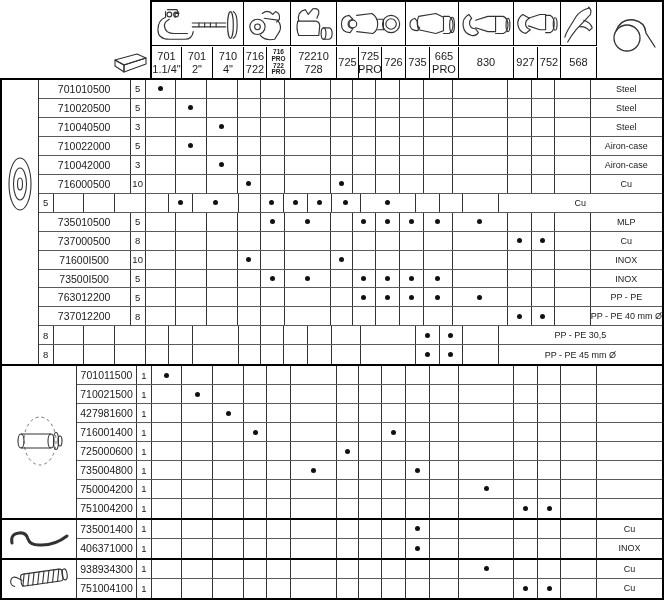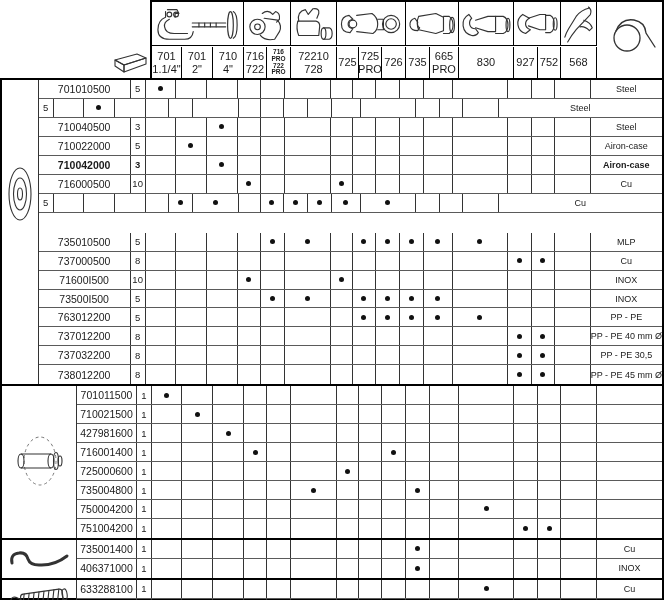--- a/index.html
+++ b/index.html
@@ -240,20 +240,21 @@
             <div class="cell tool" style="width: 24px;"></div>
             <div class="cell tool" style="width: 24px;"></div>
             <div class="cell tool" style="width: 29px;"></div>
             <div class="cell tool" style="width: 55px;"></div>
             <div class="cell tool" style="width: 24px;"></div>
             <div class="cell tool" style="width: 23px;"></div>
             <div class="cell tool" style="width: 36px;"></div>
             <div class="cell mat">Steel</div>
           </div>
           <div class="row" style="height: 18.963px;">
+            <div class="cell code" style="width: 92px;">710020500</div>
             <div class="cell qty">5</div>
             <div class="cell tool" style="width: 30px;"></div>
             <div class="cell tool" style="width: 31px;">
               <div class="dot"></div>
             </div>
             <div class="cell tool" style="width: 31px;"></div>
             <div class="cell tool" style="width: 23px;"></div>
             <div class="cell tool" style="width: 24px;"></div>
             <div class="cell tool" style="width: 46px;"></div>
             <div class="cell tool" style="width: 22px;"></div>
@@ -304,21 +305,21 @@
             <div class="cell tool" style="width: 23px;"></div>
             <div class="cell tool" style="width: 24px;"></div>
             <div class="cell tool" style="width: 24px;"></div>
             <div class="cell tool" style="width: 29px;"></div>
             <div class="cell tool" style="width: 55px;"></div>
             <div class="cell tool" style="width: 24px;"></div>
             <div class="cell tool" style="width: 23px;"></div>
             <div class="cell tool" style="width: 36px;"></div>
             <div class="cell mat">Airon-case</div>
           </div>
-          <div class="row" style="height: 18.963px; font-weight: bold;">
+          <div class="row" style="height: 18.963px;">
             <div class="cell code" style="width: 92px;">710042000</div>
             <div class="cell qty">3</div>
             <div class="cell tool" style="width: 30px;"></div>
             <div class="cell tool" style="width: 31px;"></div>
             <div class="cell tool" style="width: 31px;">
               <div class="dot"></div>
             </div>
             <div class="cell tool" style="width: 23px;"></div>
             <div class="cell tool" style="width: 24px;"></div>
             <div class="cell tool" style="width: 46px;"></div>
@@ -383,21 +384,21 @@
               <div class="dot"></div>
             </div>
             <div class="cell tool" style="width: 55px;">
               <div class="dot"></div>
             </div>
             <div class="cell tool" style="width: 24px;"></div>
             <div class="cell tool" style="width: 23px;"></div>
             <div class="cell tool" style="width: 36px;"></div>
             <div class="cell mat">Cu</div>
           </div>
-          <div class="row" style="height: 18.963px; margin-top: 20px;">
+          <div class="row" style="height: 18.963px;">
             <div class="cell code" style="width: 92px;">735010500</div>
             <div class="cell qty">5</div>
             <div class="cell tool" style="width: 30px;"></div>
             <div class="cell tool" style="width: 31px;"></div>
             <div class="cell tool" style="width: 31px;"></div>
             <div class="cell tool" style="width: 23px;"></div>
             <div class="cell tool" style="width: 24px;">
               <div class="dot"></div>
             </div>
             <div class="cell tool" style="width: 46px;">
@@ -552,21 +553,20 @@
             <div class="cell tool" style="width: 24px;">
               <div class="dot"></div>
             </div>
             <div class="cell tool" style="width: 23px;">
               <div class="dot"></div>
             </div>
             <div class="cell tool" style="width: 36px;"></div>
             <div class="cell mat">PP - PE 40 mm Ø</div>
           </div>
           <div class="row" style="height: 18.963px;">
-            <div class="cell code" style="width: 92px;">737032200</div>
             <div class="cell qty">8</div>
             <div class="cell tool" style="width: 30px;"></div>
             <div class="cell tool" style="width: 31px;"></div>
             <div class="cell tool" style="width: 31px;"></div>
             <div class="cell tool" style="width: 23px;"></div>
             <div class="cell tool" style="width: 24px;"></div>
             <div class="cell tool" style="width: 46px;"></div>
             <div class="cell tool" style="width: 22px;"></div>
             <div class="cell tool" style="width: 23px;"></div>
             <div class="cell tool" style="width: 24px;"></div>
@@ -576,21 +576,20 @@
             <div class="cell tool" style="width: 24px;">
               <div class="dot"></div>
             </div>
             <div class="cell tool" style="width: 23px;">
               <div class="dot"></div>
             </div>
             <div class="cell tool" style="width: 36px;"></div>
             <div class="cell mat">PP - PE 30,5</div>
           </div>
           <div class="row" style="height: 18.963px;">
-            <div class="cell code" style="width: 92px;">738012200</div>
             <div class="cell qty">8</div>
             <div class="cell tool" style="width: 30px;"></div>
             <div class="cell tool" style="width: 31px;"></div>
             <div class="cell tool" style="width: 31px;"></div>
             <div class="cell tool" style="width: 23px;"></div>
             <div class="cell tool" style="width: 24px;"></div>
             <div class="cell tool" style="width: 46px;"></div>
             <div class="cell tool" style="width: 22px;"></div>
             <div class="cell tool" style="width: 23px;"></div>
             <div class="cell tool" style="width: 24px;"></div>
@@ -865,21 +864,21 @@
       <g transform="rotate(-8 33 16)" fill="none" stroke="#333" stroke-width="1.1" stroke-linecap="round">
         <path d="M8,20 q-5,-2 -3,-7 q2,-4 7,-1 l4,3"></path>
         <rect x="15" y="9" width="42" height="12" rx="3"></rect>
         <path d="M19,9 l-3,12 M24,9 l-3,12 M29,9 l-3,12 M34,9 l-3,12 M39,9 l-3,12 M44,9 l-3,12 M49,9 l-3,12 M54,9 l-3,12"></path>
         <ellipse cx="59" cy="15" rx="2.5" ry="5.5"></ellipse>
       </g>
     </svg>
         </div>
         <div class="rows">
           <div class="row" style="height: 18.963px;">
-            <div class="cell code" style="width: 60px;">633288100</div>
+            <div class="cell code" style="width: 60px;">938934300</div>
             <div class="cell qty">1</div>
             <div class="cell tool" style="width: 30px;"></div>
             <div class="cell tool" style="width: 31px;"></div>
             <div class="cell tool" style="width: 31px;"></div>
             <div class="cell tool" style="width: 23px;"></div>
             <div class="cell tool" style="width: 24px;"></div>
             <div class="cell tool" style="width: 46px;"></div>
             <div class="cell tool" style="width: 22px;"></div>
             <div class="cell tool" style="width: 23px;"></div>
             <div class="cell tool" style="width: 24px;"></div>

